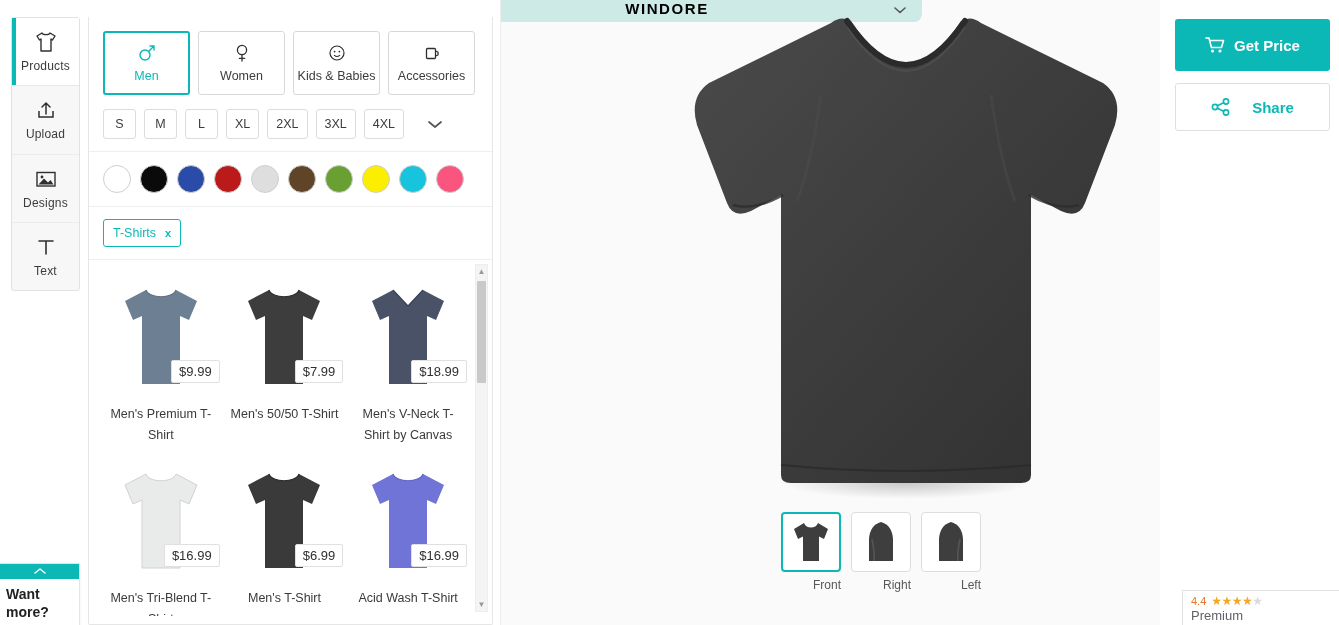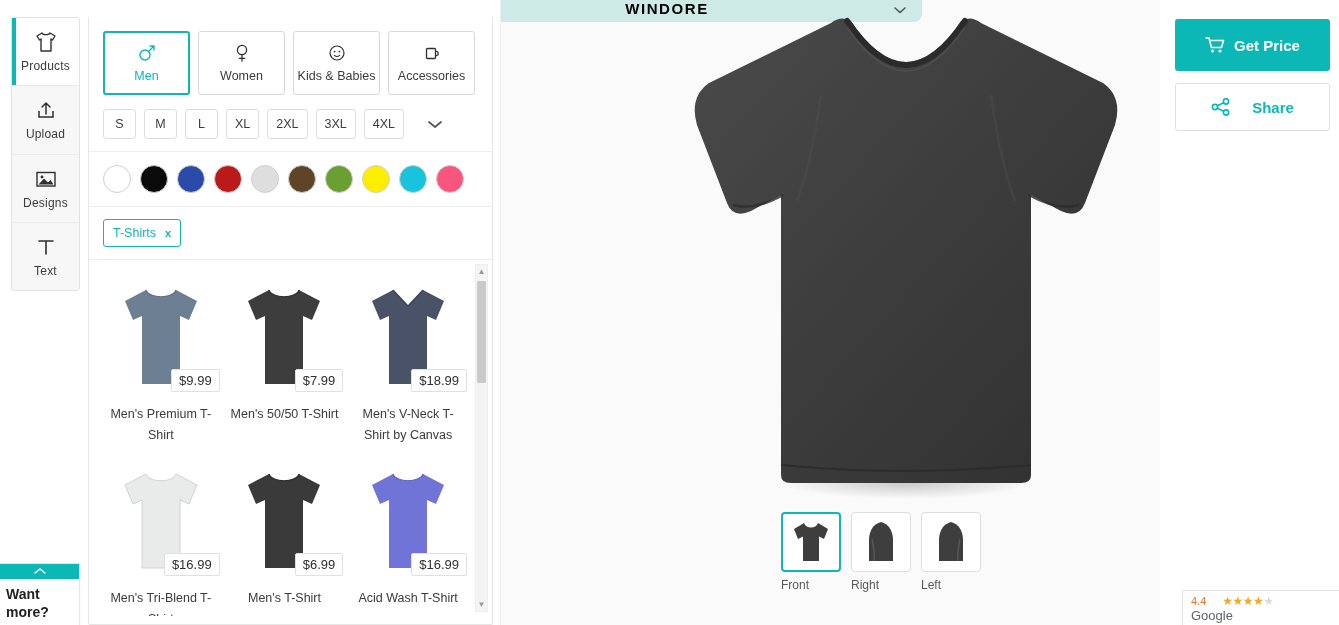--- a/index.html
+++ b/index.html
@@ -113,21 +113,21 @@
     row-gap: 4px;
   }
   .prod { position: relative; cursor: pointer; padding-bottom: 4px; }
   .prod-img-box {
     position: relative; height: 128px;
     display: flex; align-items: flex-end; justify-content: center;
   }
   .tee { position: relative; width: 96px; height: 118px; }
   .tee svg { display: block; width: 100%; height: 100%; }
   .price {
-    position: absolute; right: 3px; bottom: 6px;
+    position: absolute; right: 3px; bottom: 15px;
     background: #fff; border: 1px solid #e0e0e0;
     font-size: 13px; color: #2f2f2f;
     padding: 3px 7px; border-radius: 2px;
     white-space: nowrap;
   }
   .prod-name {
     text-align: center; font-size: 12.5px; color: #3a3a3a;
     line-height: 21px; padding: 6px 4px 0 4px;
   }
 
@@ -181,21 +181,21 @@
   .view { width: 60px; cursor: pointer; }
   .view-box {
     width: 60px; height: 60px;
     border: 1px solid #dddddd; border-radius: 4px;
     background: #fff;
     display: flex; align-items: center; justify-content: center;
     overflow: hidden;
   }
   .view.active .view-box { border: 2px solid #0cb8b6; }
   .view-box svg { display: block; }
-  .view-label { text-align: left; font-size: 12px; color: #585858; padding-top: 6px; }
+  .view-label { text-align: right; font-size: 12px; color: #585858; padding-top: 6px; }
 
   
   .actions { position: absolute; left: 1175px; top: 19px; width: 155px; }
   .btn-primary {
     width: 155px; height: 52px;
     background: #0cb8b6; color: #fff;
     border: none; border-radius: 3px; cursor: pointer;
     display: flex; align-items: center; justify-content: center; gap: 9px;
     font-size: 15px; font-weight: bold;
   }
@@ -230,21 +230,21 @@
   
   .gbadge {
     position: absolute; left: 1182px; top: 590px;
     width: 157px; height: 35px;
     background: #fff;
     border: 1px solid #e2e2e2;
     border-bottom: none; border-right: none;
     padding: 4px 8px;
     overflow: hidden;
   }
-  .grate { display: flex; gap: 16px; }
+  .grate { display: flex; gap: 5px; }
   .gnum { font-size: 11px; color: #e8762b; }
   .gstars { font-size: 12px; color: #f5a623; letter-spacing: -0.5px; line-height: 12px; }
   .gstars .dim { color: #dadada; }
   .glogo { font-size: 13px; color: #5f6368; padding-top: 1px; }
 </style>
 </head>
 <body>
 
 <div id="app">
 
@@ -564,16 +564,16 @@
       <div>Want</div>
       <div>more?</div>
     </div>
   </div>
 
   <div class="gbadge">
     <div class="grate">
       <span class="gnum">4.4</span>
       <span class="gstars">★★★★<span class="dim">★</span></span>
     </div>
-    <div class="glogo">Google</div>
+    <div class="glogo">Premium</div>
   </div>
 
 </div>
 
 </body></html>

